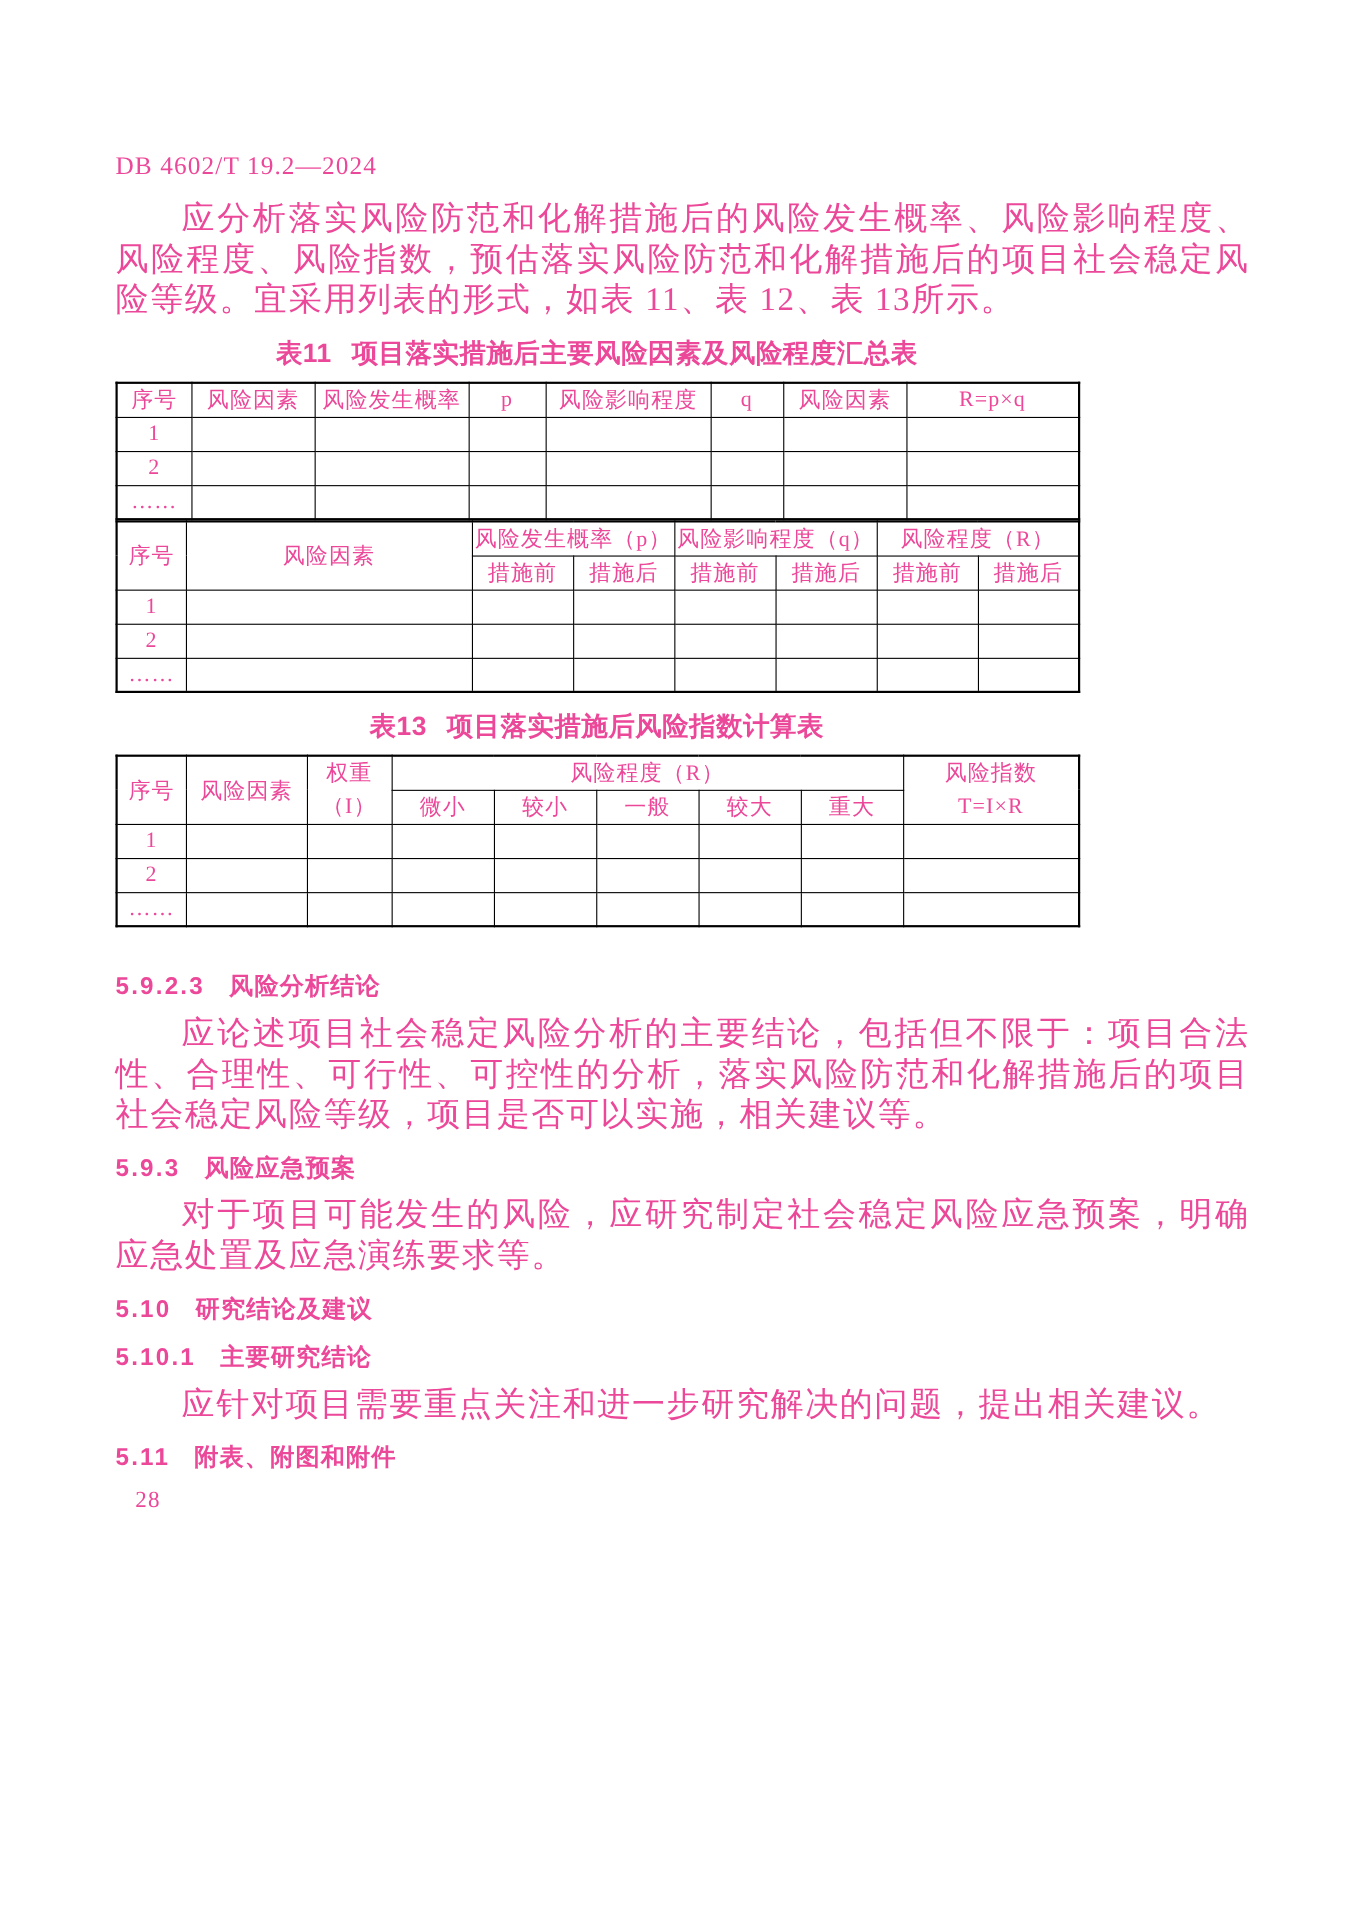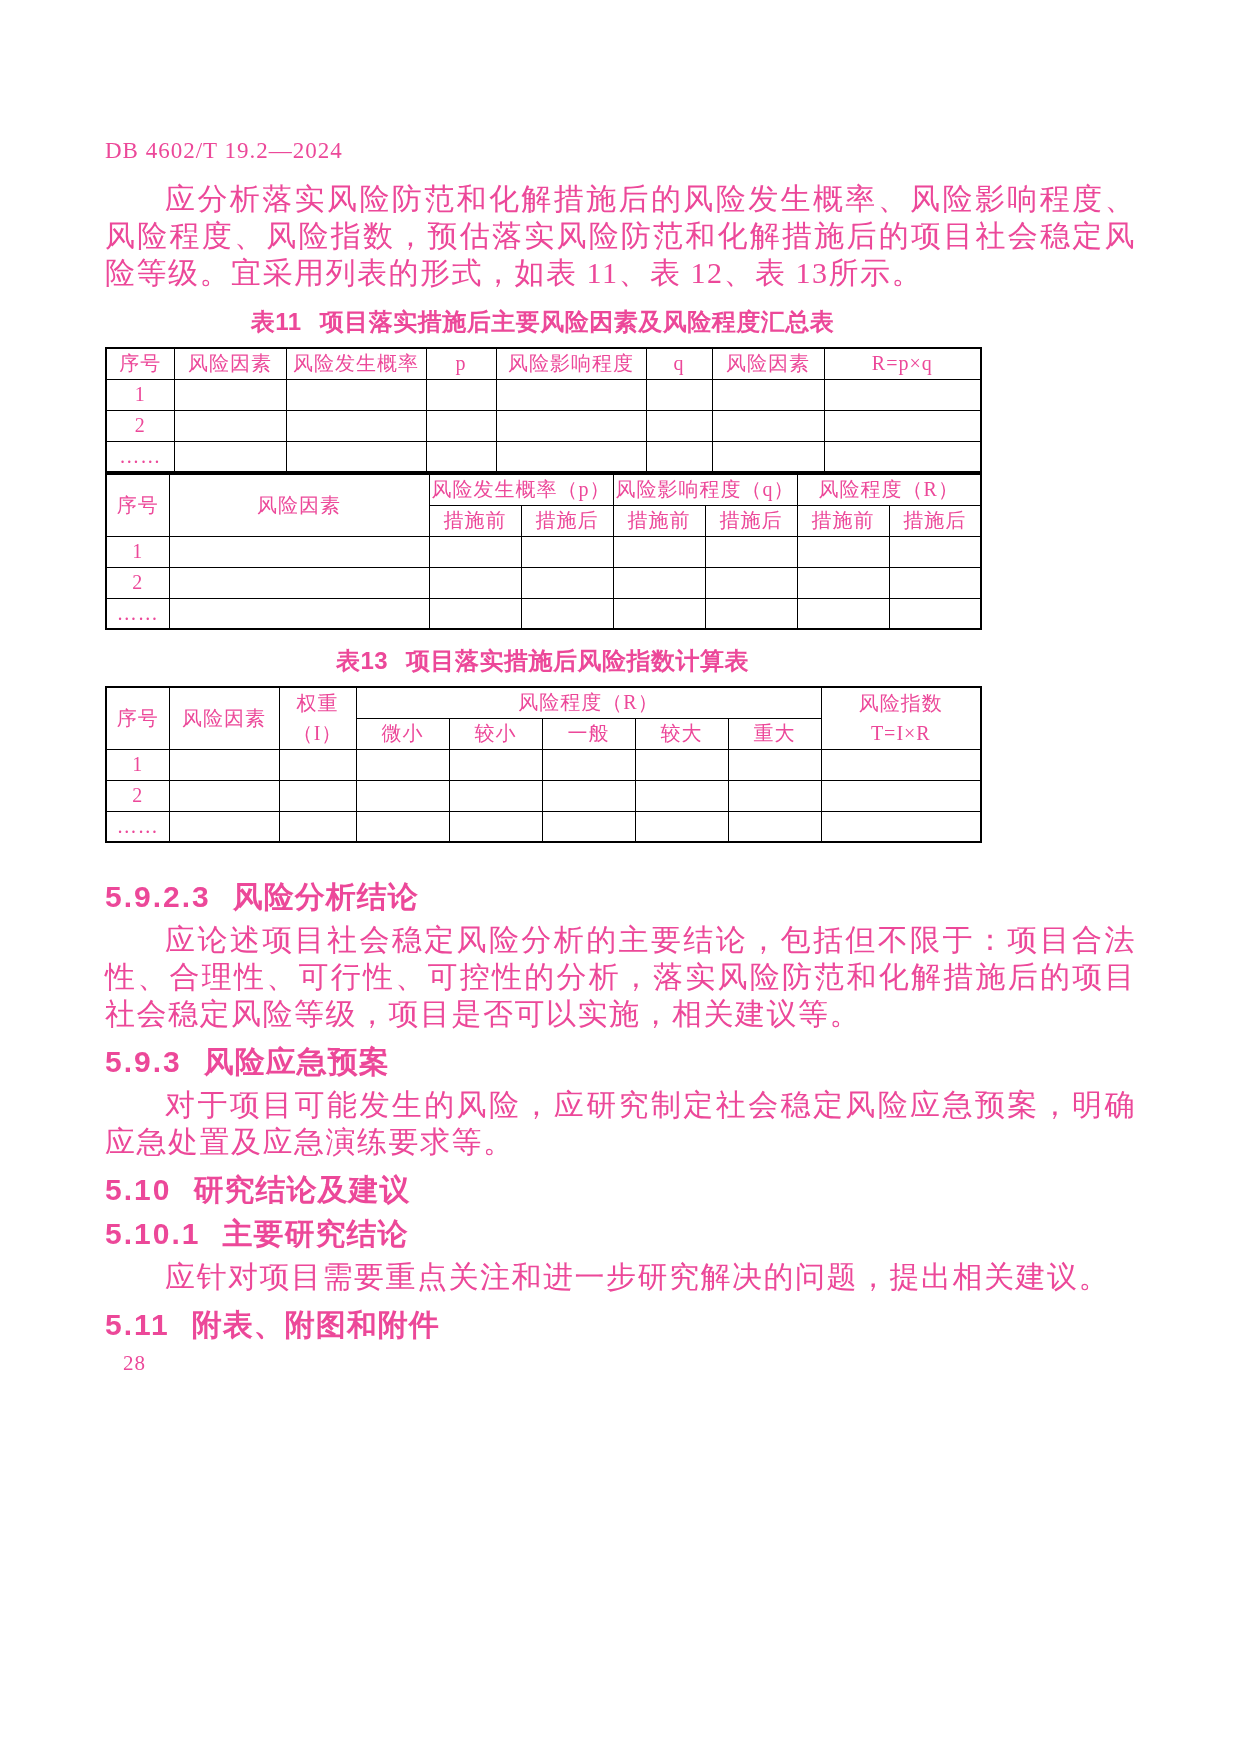--- a/index.html
+++ b/index.html
@@ -52,21 +52,21 @@
     vertical-align:middle;
     font-size:20px;
     letter-spacing:1px;
     padding:0 2px;
     overflow:hidden;
   }
   table.tbl td .cell-line { line-height:30px; }
   .heading {
     font-family:"Liberation Sans", sans-serif;
     font-weight:bold;
-    font-size:30px;
+    font-size:22px;
     line-height:28px;
     margin-top:16px;
     margin-bottom:10px;
     letter-spacing:1px;
   }
   .heading.first-after-tables { margin-top:40px; }
   .heading .sec-num { margin-right:22px; letter-spacing:2px; }
   .page-number {
     font-size:21px;
     margin-top:12px;

